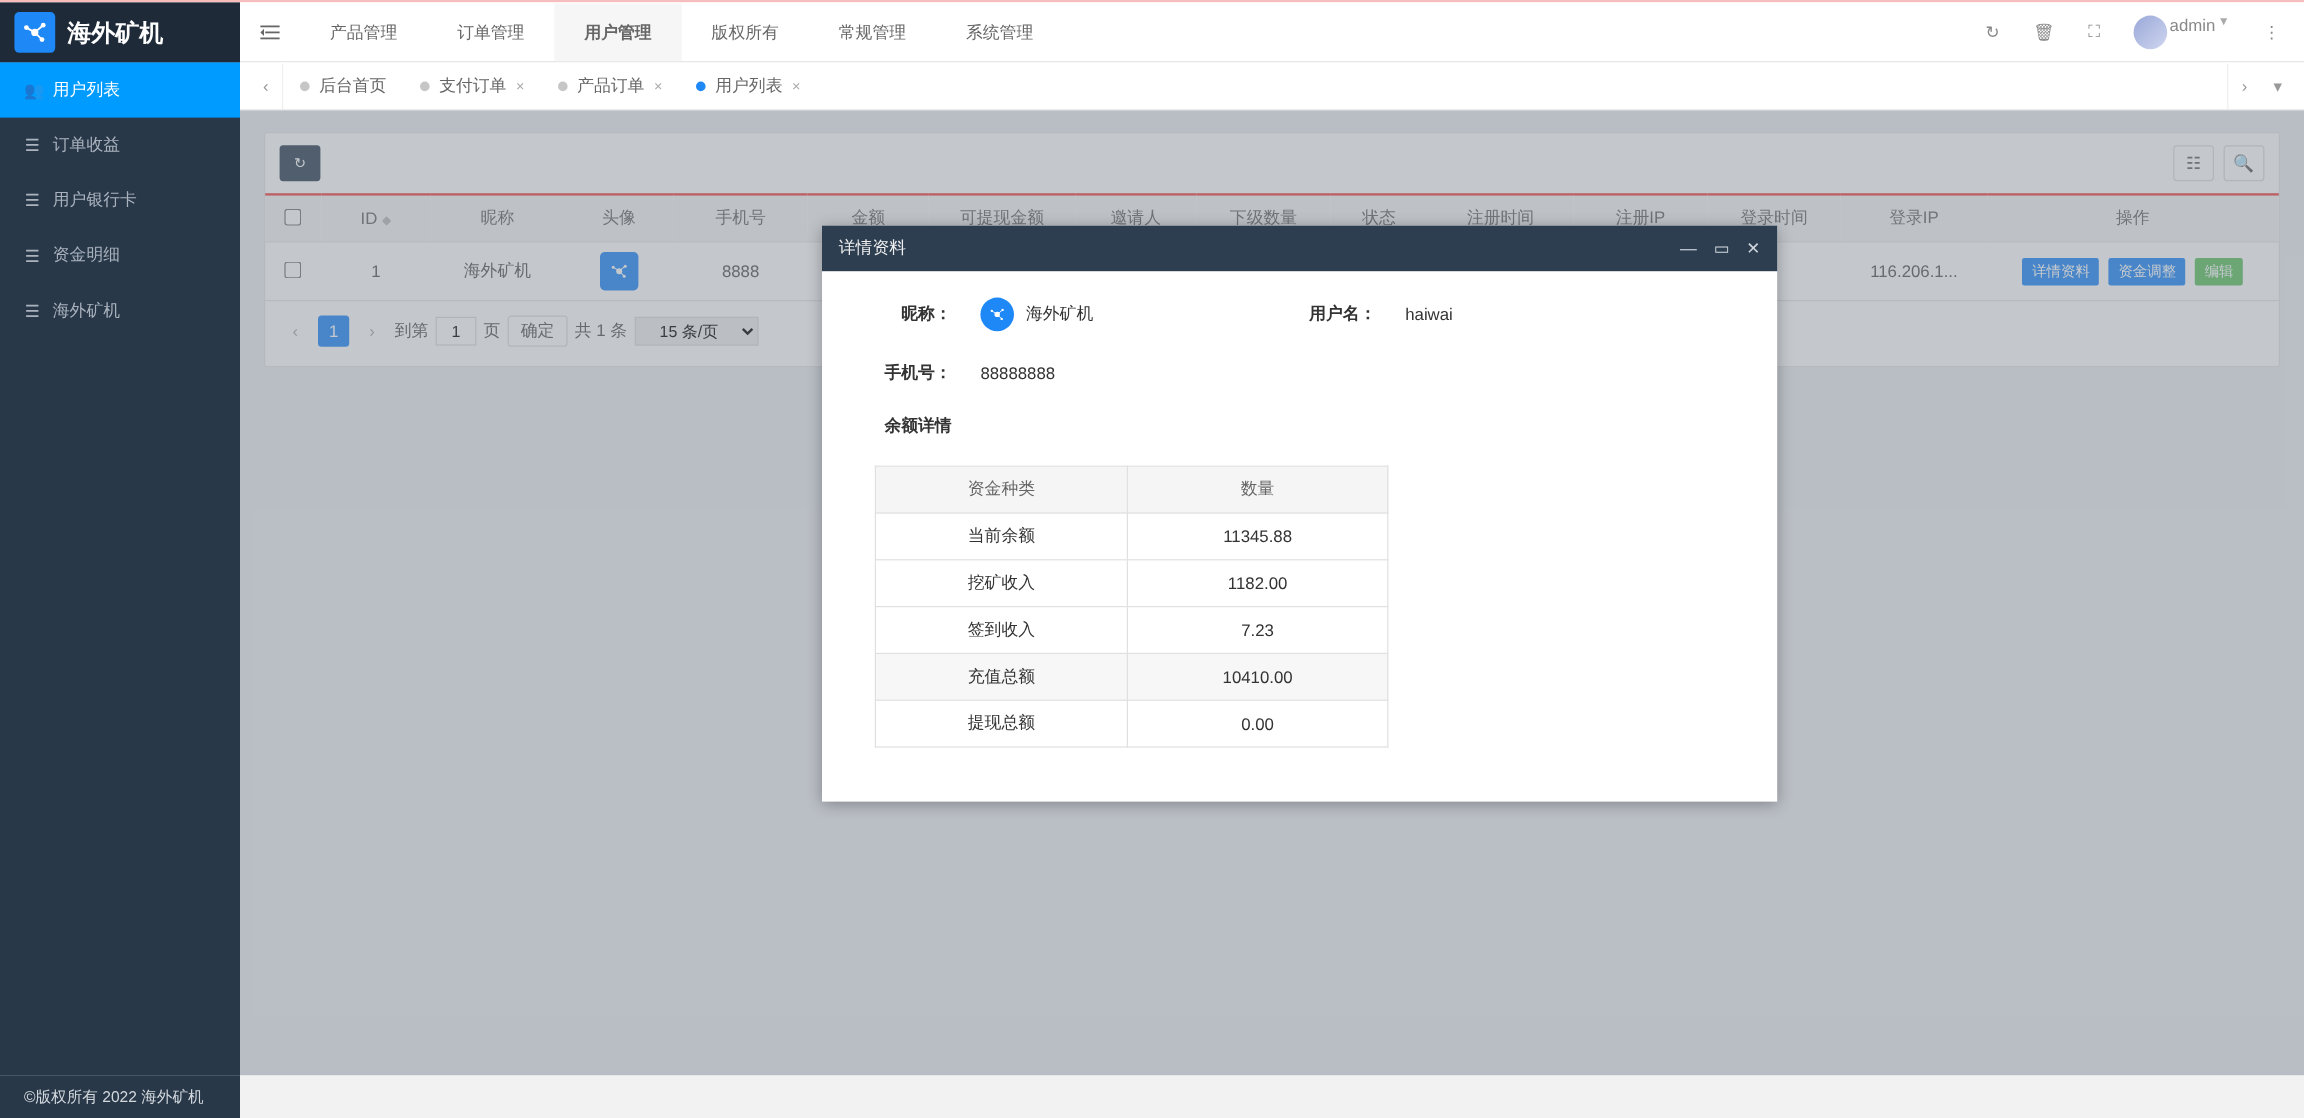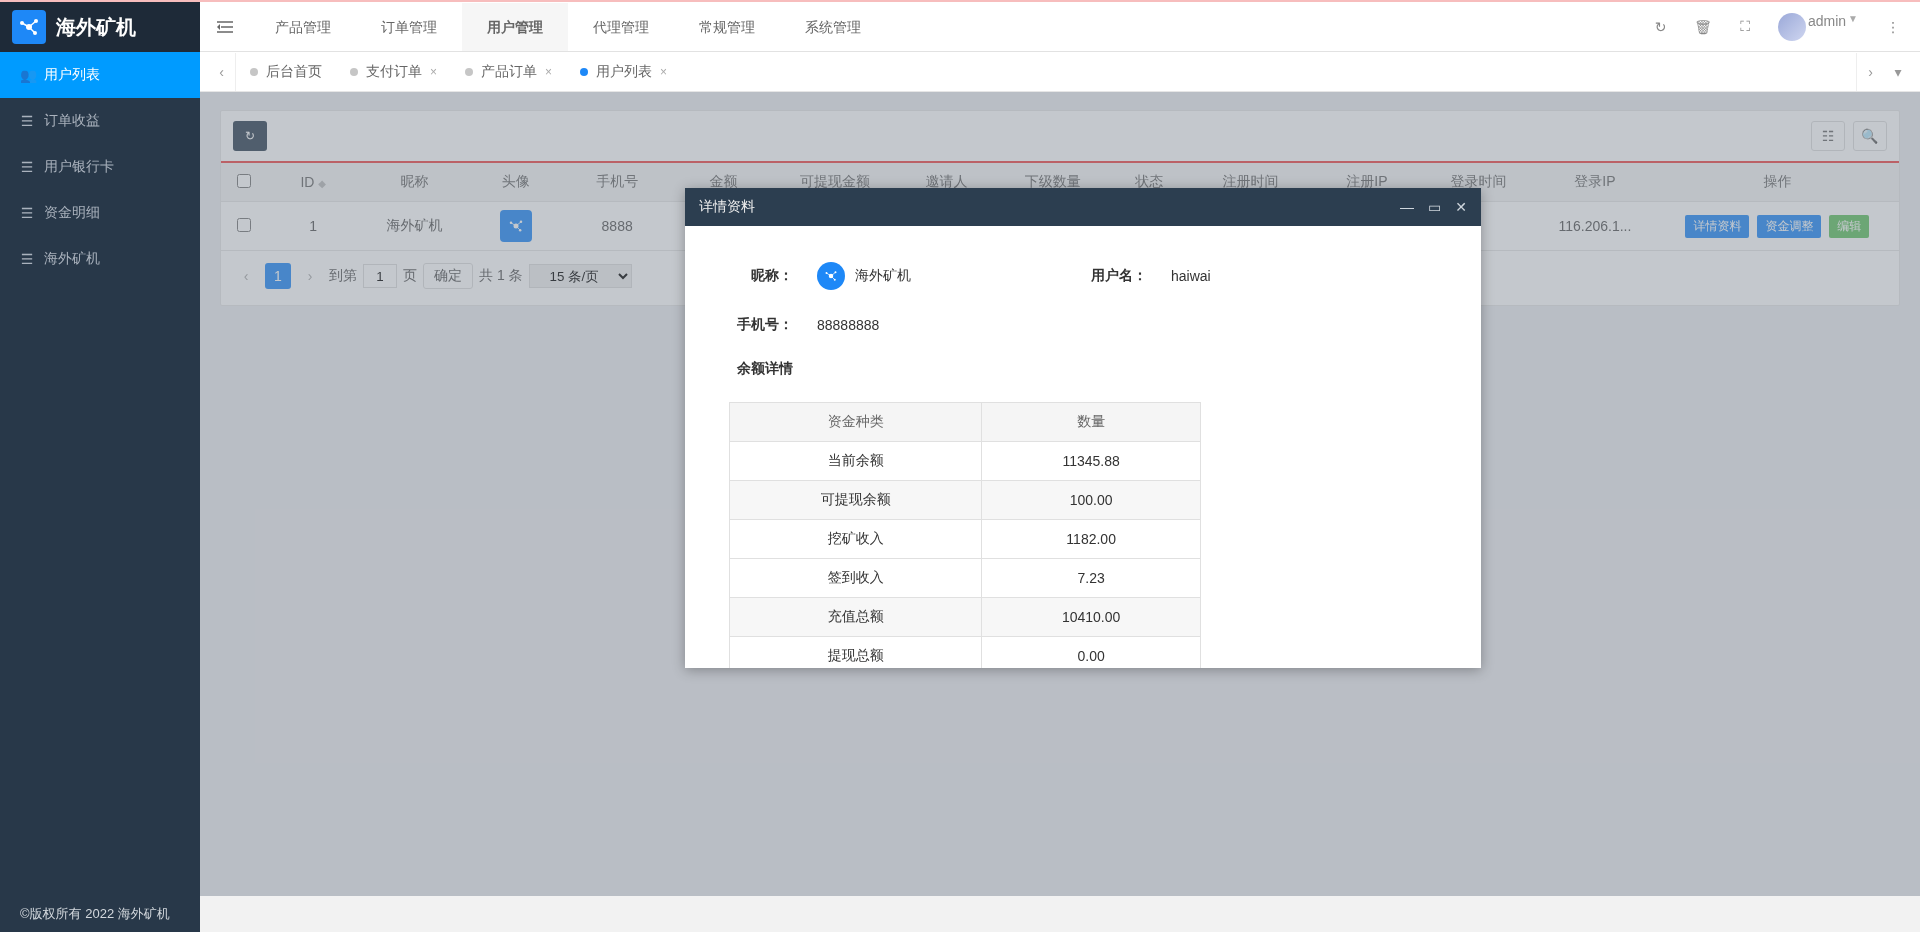--- a/index.html
+++ b/index.html
@@ -52,28 +52,28 @@
 .pager .confirm-btn { border: 1px solid #ddd; padding: 3px 10px; border-radius: 3px; cursor: pointer; }
 .pager select { border: 1px solid #ddd; height: 24px; padding: 0 16px; }
 .overlay { position: absolute; inset: 0; background: rgba(125,133,144,0.45); }
 .modal { position: absolute; top: 188px; left: 685px; width: 796px; height: 480px; background: #fff; box-shadow: 0 2px 12px rgba(0,0,0,.3); display: flex; flex-direction: column; }
 .modal-header { background: #2c3e50; color: #eee; height: 38px; display: flex; align-items: center; padding: 0 14px; font-size: 14px; }
 .modal-header .controls { margin-left: auto; display: flex; gap: 14px; color: #cfd6dd; }
 .modal-header .ctl { cursor: pointer; }
 .modal-body { flex: 1; overflow-y: auto; padding: 22px 44px 10px 44px; color: #333; }
 .modal-body::-webkit-scrollbar { width: 10px; }
 .modal-body::-webkit-scrollbar-thumb { background: #c1c1c1; }
-.row2 { display: flex; margin-bottom: 26px; margin-top: 14px; }
+.row2 { display: flex; margin-bottom: 26px; }
 .kv { display: flex; align-items: center; gap: 24px; width: 50%; }
 .kv.full { width: 100%; align-items: flex-start; flex-direction: column; }
 .kv .k { width: 64px; text-align: right; font-weight: 600; font-size: 14px; color: #333; flex-shrink: 0; }
 .kv .v { font-size: 14px; color: #333; }
 .av-sm { width: 28px; height: 28px; background: #1e88f7; border-radius: 50%; display: inline-flex; align-items: center; justify-content: center; margin-right: 10px; vertical-align: middle; }
 .av-sm svg { width: 18px; height: 18px; }
-.bal-table { border: 1px solid #e0e0e0; border-collapse: collapse; width: 472px; }
+.bal-table { border: 1px solid #e0e0e0; border-collapse: collapse; width: 428px; }
 .bal-table td { border: 1px solid #e0e0e0; padding: 10px 8px; text-align: center; font-size: 14px; }
 .bal-table .h { background: #f5f5f5; color: #666; }
 .bal-table tr:nth-child(even):not(.h) td { }
 .bal-table tr.alt td { background: #f7f7f7; }
 .footer { grid-column: 1; grid-row: 4; background: #283849; color: #d3d8dd; display: flex; align-items: center; padding: 0 20px; font-size: 13px; }
 svg { overflow: visible; }
 </style>
 </head>
 <body>
 
@@ -101,21 +101,21 @@
             <line x1="0" y1="2" x2="16" y2="2" stroke="#666" stroke-width="1.5"></line>
             <line x1="4" y1="7" x2="16" y2="7" stroke="#666" stroke-width="1.5"></line>
             <line x1="0" y1="12" x2="16" y2="12" stroke="#666" stroke-width="1.5"></line>
             <polyline points="0,7 3,4 3,10" fill="#666"></polyline>
           </svg>
       </div>
       <div class="top-nav">
         <div class="item">产品管理</div>
         <div class="item">订单管理</div>
         <div class="item active">用户管理</div>
-        <div class="item">代理管理</div>
+        <div class="item">版权所有</div>
         <div class="item">常规管理</div>
         <div class="item">系统管理</div>
       </div>
     </div>
     <div class="header-right">
       <span class="icon-btn">↻</span>
       <span class="icon-btn">🗑</span>
       <span class="icon-btn">⛶</span>
       <div class="user-block">
         <span class="avatar-h"></span>
@@ -322,24 +322,20 @@
         <table class="bal-table">
           <tbody>
               <tr class="h">
                 <td>资金种类</td>
                 <td>数量</td>
               </tr>
           <tr>
                 <td>当前余额</td>
                 <td>11345.88</td>
               </tr>
-          <tr class="alt">
-                <td>可提现余额</td>
-                <td>100.00</td>
-              </tr>
           <tr>
                 <td>挖矿收入</td>
                 <td>1182.00</td>
               </tr>
           <tr>
                 <td>签到收入</td>
                 <td>7.23</td>
               </tr>
           <tr class="alt">
                 <td>充值总额</td>

